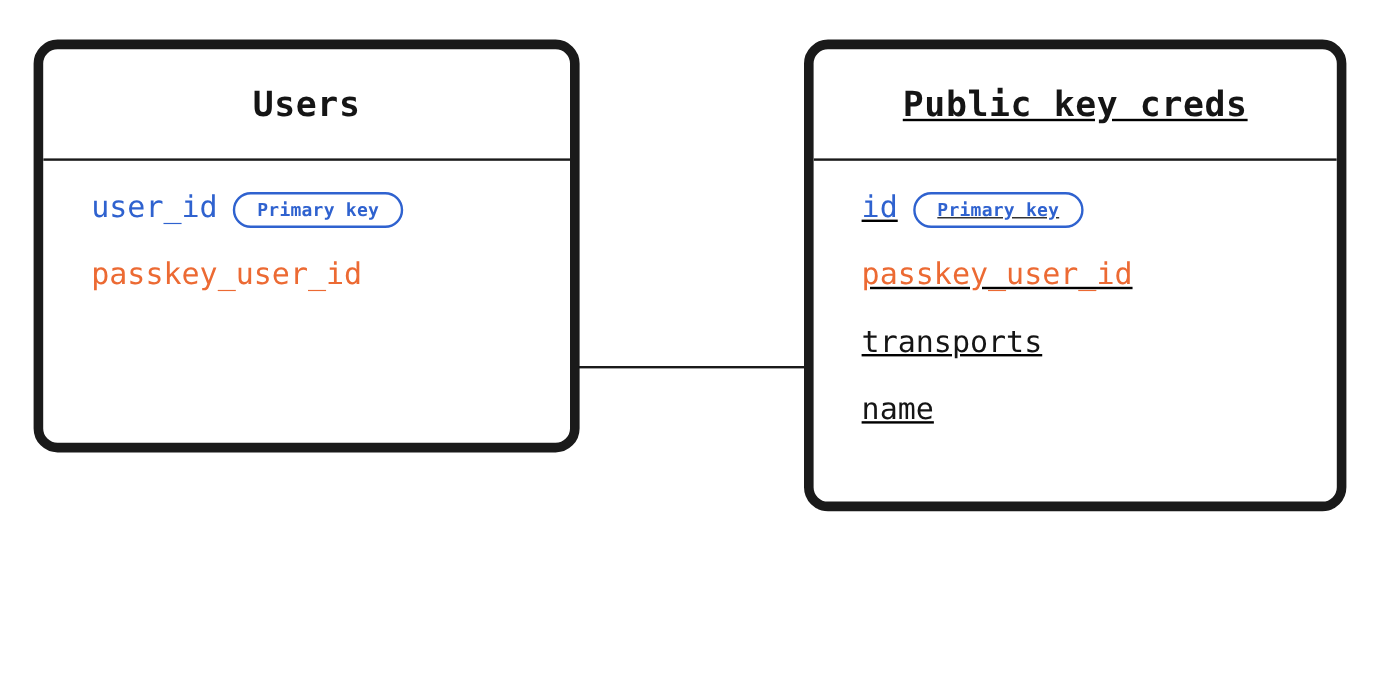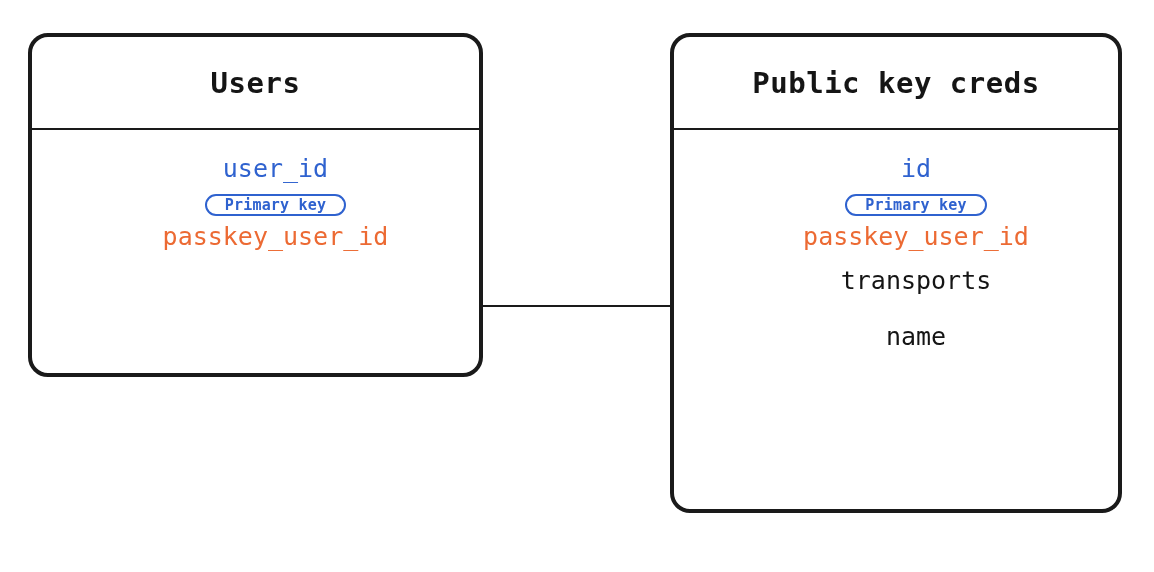--- a/index.html
+++ b/index.html
@@ -17,21 +17,21 @@
 
   .canvas {
     position: absolute;
     inset: 0;
   }
 
   
   .entity {
     position: absolute;
     background: #ffffff;
-    border: 4px solid #737373;
+    border: 8px solid #737373;
     border-radius: 20px;
     box-sizing: border-box;
     overflow: hidden;
   }
 
   .entity-header {
     height: 93px;
     display: flex;
     align-items: center;
     justify-content: center;
@@ -50,34 +50,32 @@
 
   .entity-body {
     padding-top: 26px;
     padding-left: 40px;
     box-sizing: border-box;
   }
 
   .field-row {
     height: 56px;
     display: flex;
-    align-items: center;
     gap: 13px;
-    flex-direction: column;
   }
 
   .field-name {
     font-family: "DejaVu Sans Mono", "Liberation Mono", monospace;
     font-size: 25px;
     line-height: 1;
     color: #151515;
     white-space: nowrap;
   }
   .field-name.is-pk   { color: #2f62cf; }
-  .field-name.is-fk   { color: #ec6a33; margin-top: 12px; }
+  .field-name.is-fk   { color: #ec6a33; }
 
   
   .pk-badge {
     display: inline-flex;
     align-items: center;
     justify-content: center;
     height: 30px;
     padding: 0 18px;
     border: 2px solid #2f62cf;
     border-radius: 999px;
@@ -119,21 +117,21 @@
 
       <div class="field-row">
         <span class="field-name is-fk">passkey_user_id</span>
       </div>
 
     </div>
   </div>
 
   <div class="connector" id="relationship-line" style="left: 482px; top: 305px; width: 190px; height: 2px; background: rgb(26, 26, 26);"></div>
 
-  <div class="entity" id="entity-creds" style="left: 670px; top: 33px; width: 452px; height: 480px; border-color: rgb(26, 26, 26);">
+  <div class="entity" id="entity-creds" style="left: 670px; top: 33px; width: 452px; height: 393px; border-color: rgb(26, 26, 26); text-decoration: underline;">
     <div class="entity-header">
       <span class="entity-title">Public key creds</span>
     </div>
     <div class="entity-body">
 
       <div class="field-row">
         <span class="field-name is-pk">id</span>
         <span class="pk-badge">
           <span class="pk-badge-label">Primary key</span>
         </span>

